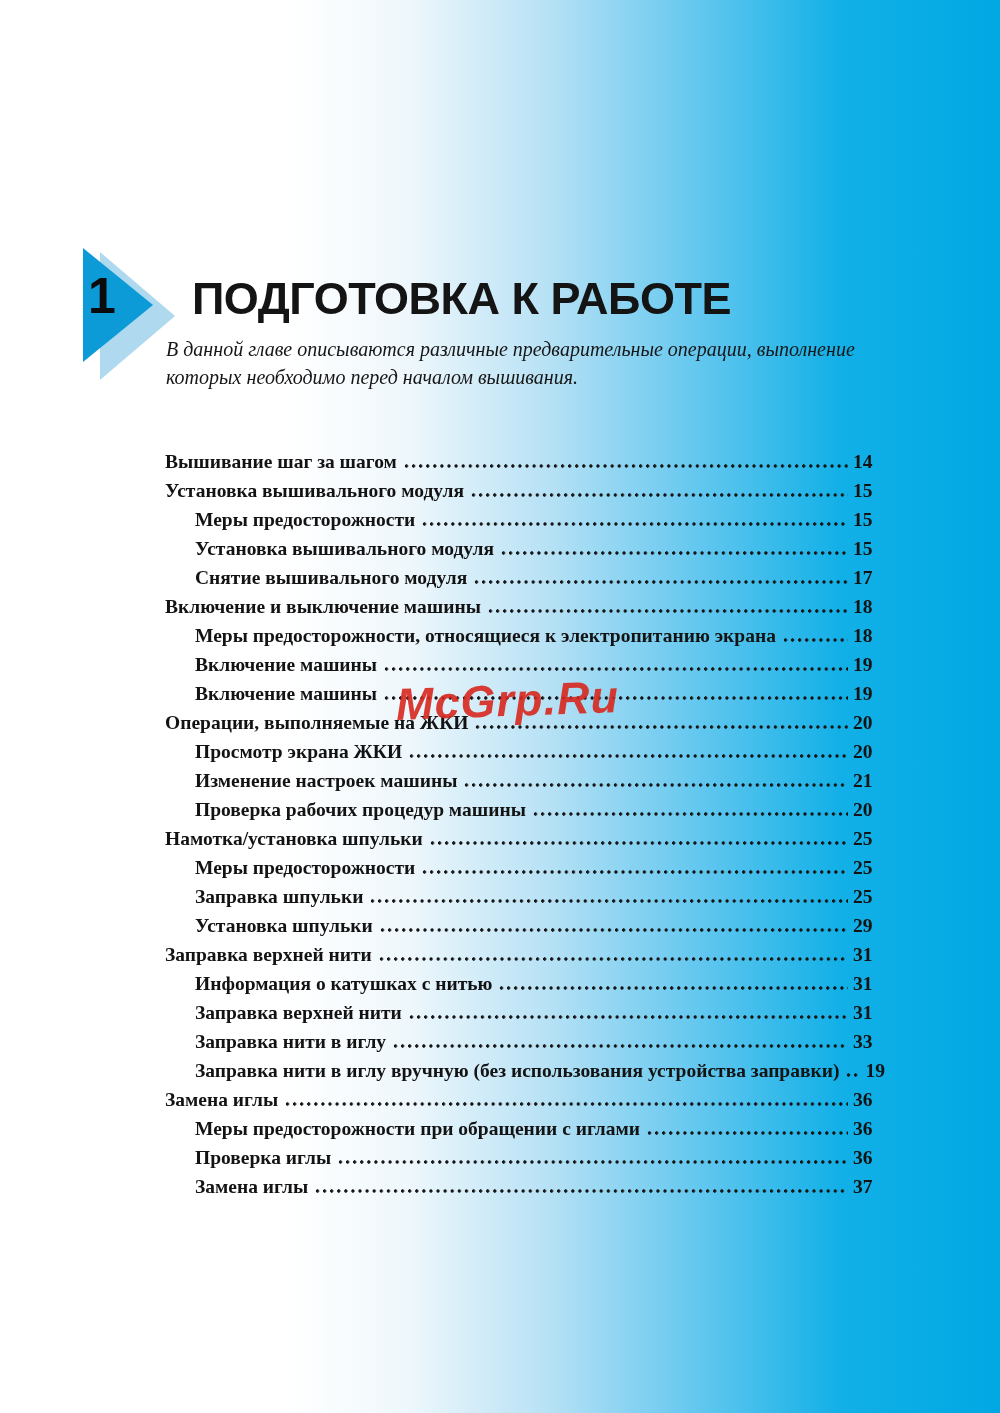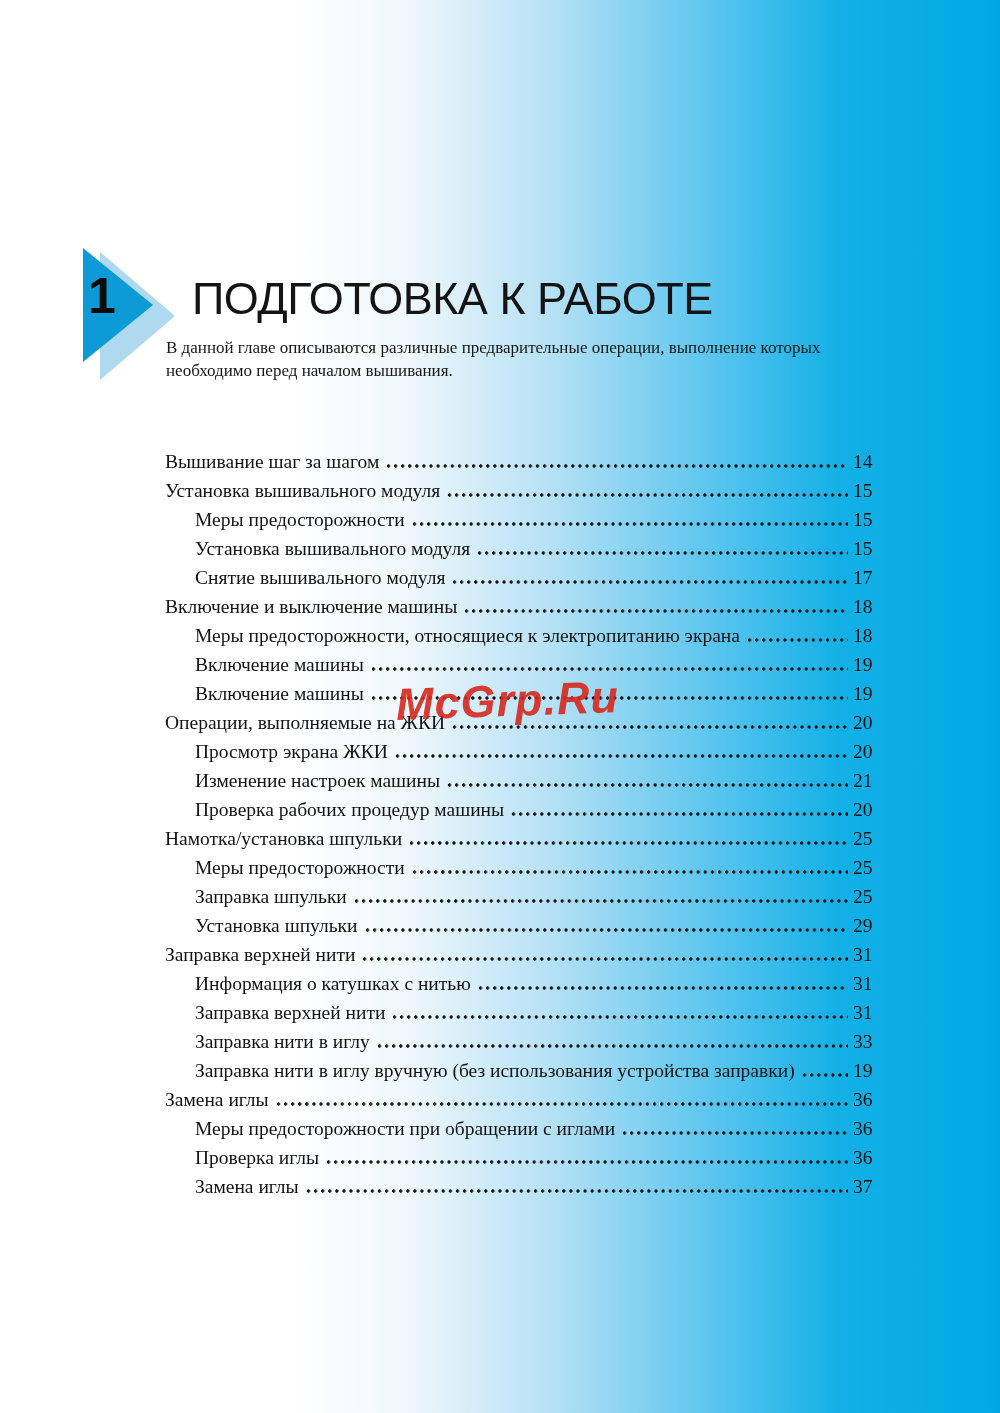--- a/index.html
+++ b/index.html
@@ -25,35 +25,35 @@
   .tri-front{fill:var(--triangle-front,#0d9bd7);}
   .chapter-num{
     position:absolute;left:84px;top:271px;width:36px;
     font-family:"Liberation Sans",sans-serif;
     font-weight:bold;font-size:50px;line-height:1;
     color:#0b0b0b;text-align:center;
   }
   .page-title{
     position:absolute;left:192px;top:276px;margin:0;
     font-family:"Liberation Sans",sans-serif;
-    font-weight:normal;font-size:45px;line-height:1;
+    font-weight:bold;font-size:45px;line-height:1;
     letter-spacing:-0.5px;color:#141414;white-space:nowrap;
   }
   .intro{
     position:absolute;left:166px;top:336px;width:724px;margin:0;
-    font-size:17px;line-height:1.38;color:#161616;
+    font-size:20px;line-height:1.38;color:#161616;font-style:italic;
   }
   
   .toc{
     position:absolute;left:165px;top:447px;width:714px;
   }
   .toc-row{
     display:flex;align-items:baseline;
     height:29px;
-    font-weight:normal;font-size:19.5px;line-height:29px;
+    font-weight:bold;font-size:19.5px;line-height:29px;
     color:#131313;white-space:nowrap;
   }
   .toc-row.indent{padding-left:30px;}
   .toc-label{flex:0 0 auto;}
   .dots{
     flex:1 1 auto;min-width:14px;
     align-self:flex-end;height:8px;
     margin:0 5px 6px 7px;
     background-image:radial-gradient(circle at 2.4px 4px, #151515 1.45px, transparent 1.9px);
     background-size:7.1px 8px;background-repeat:repeat-x;

